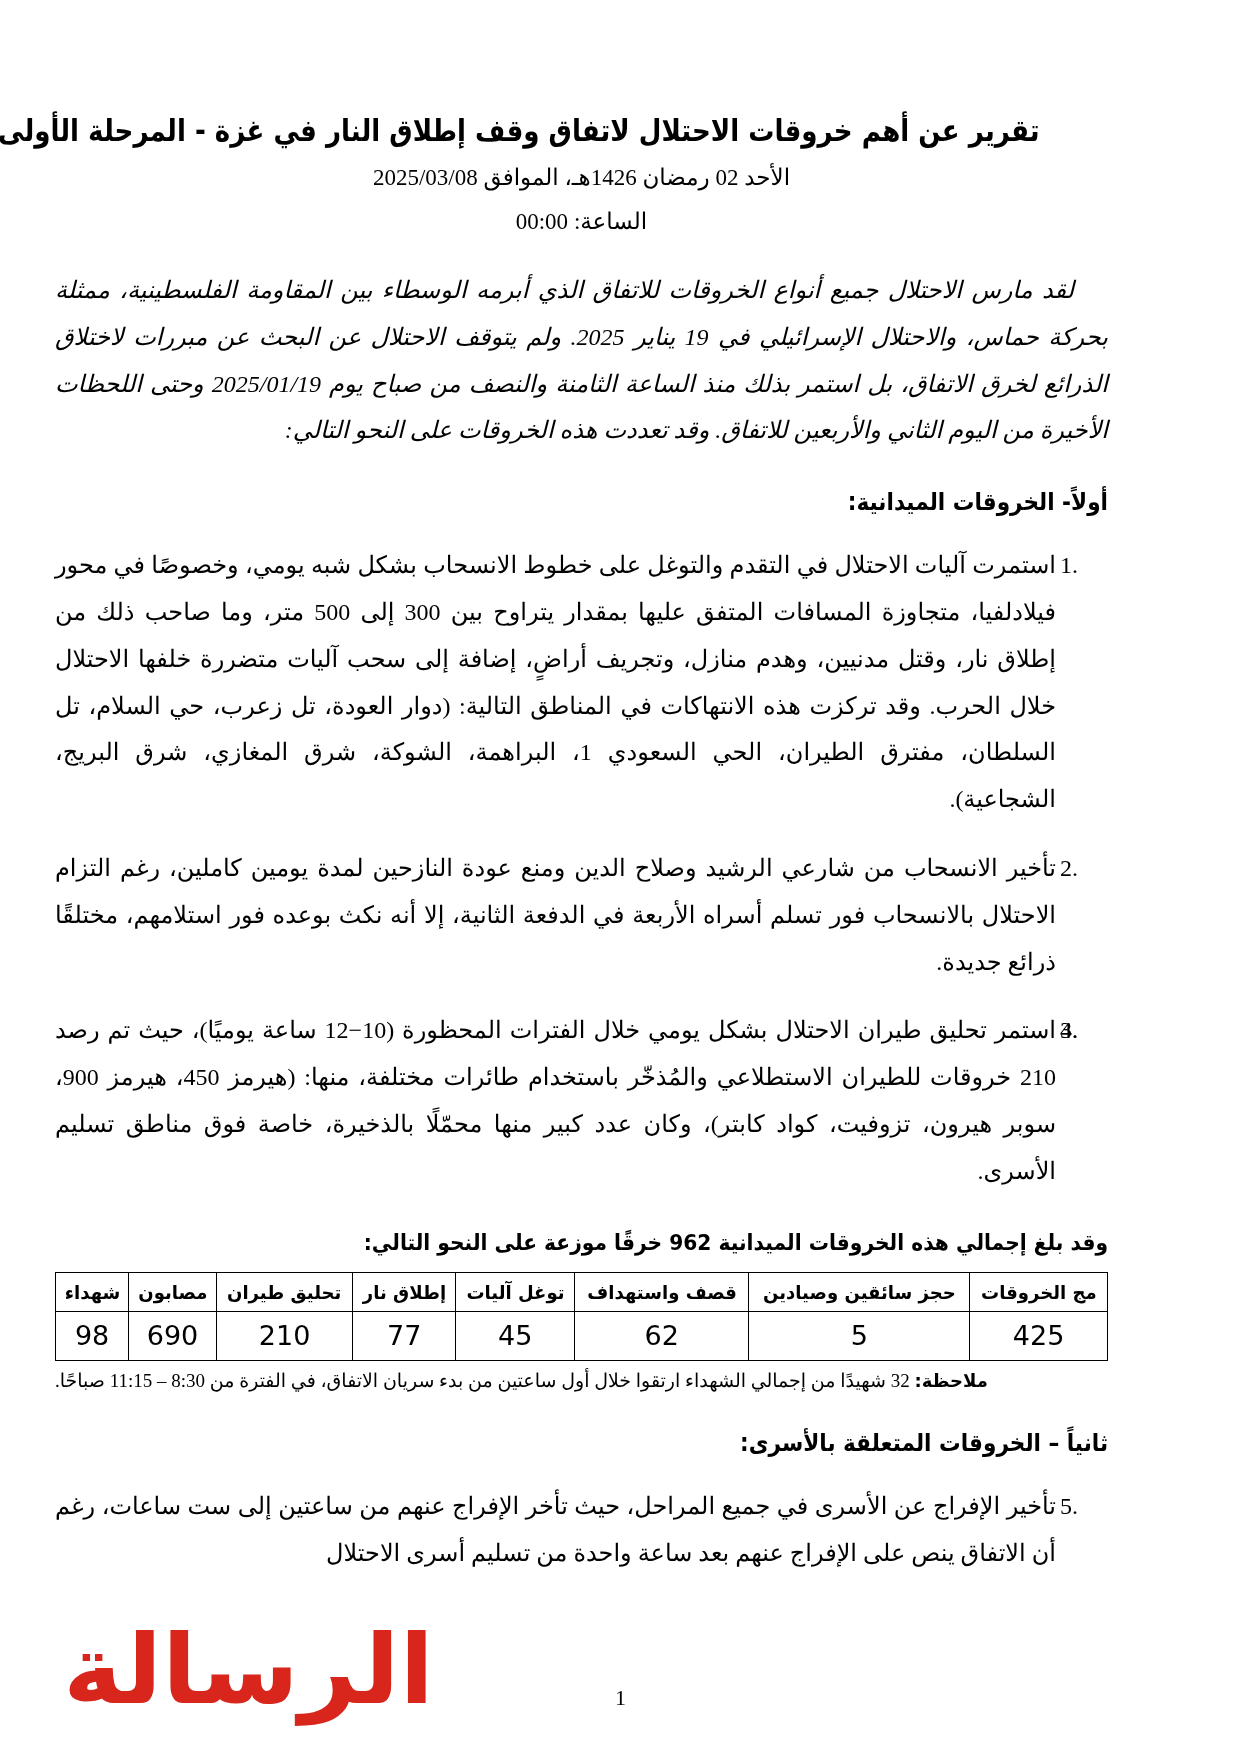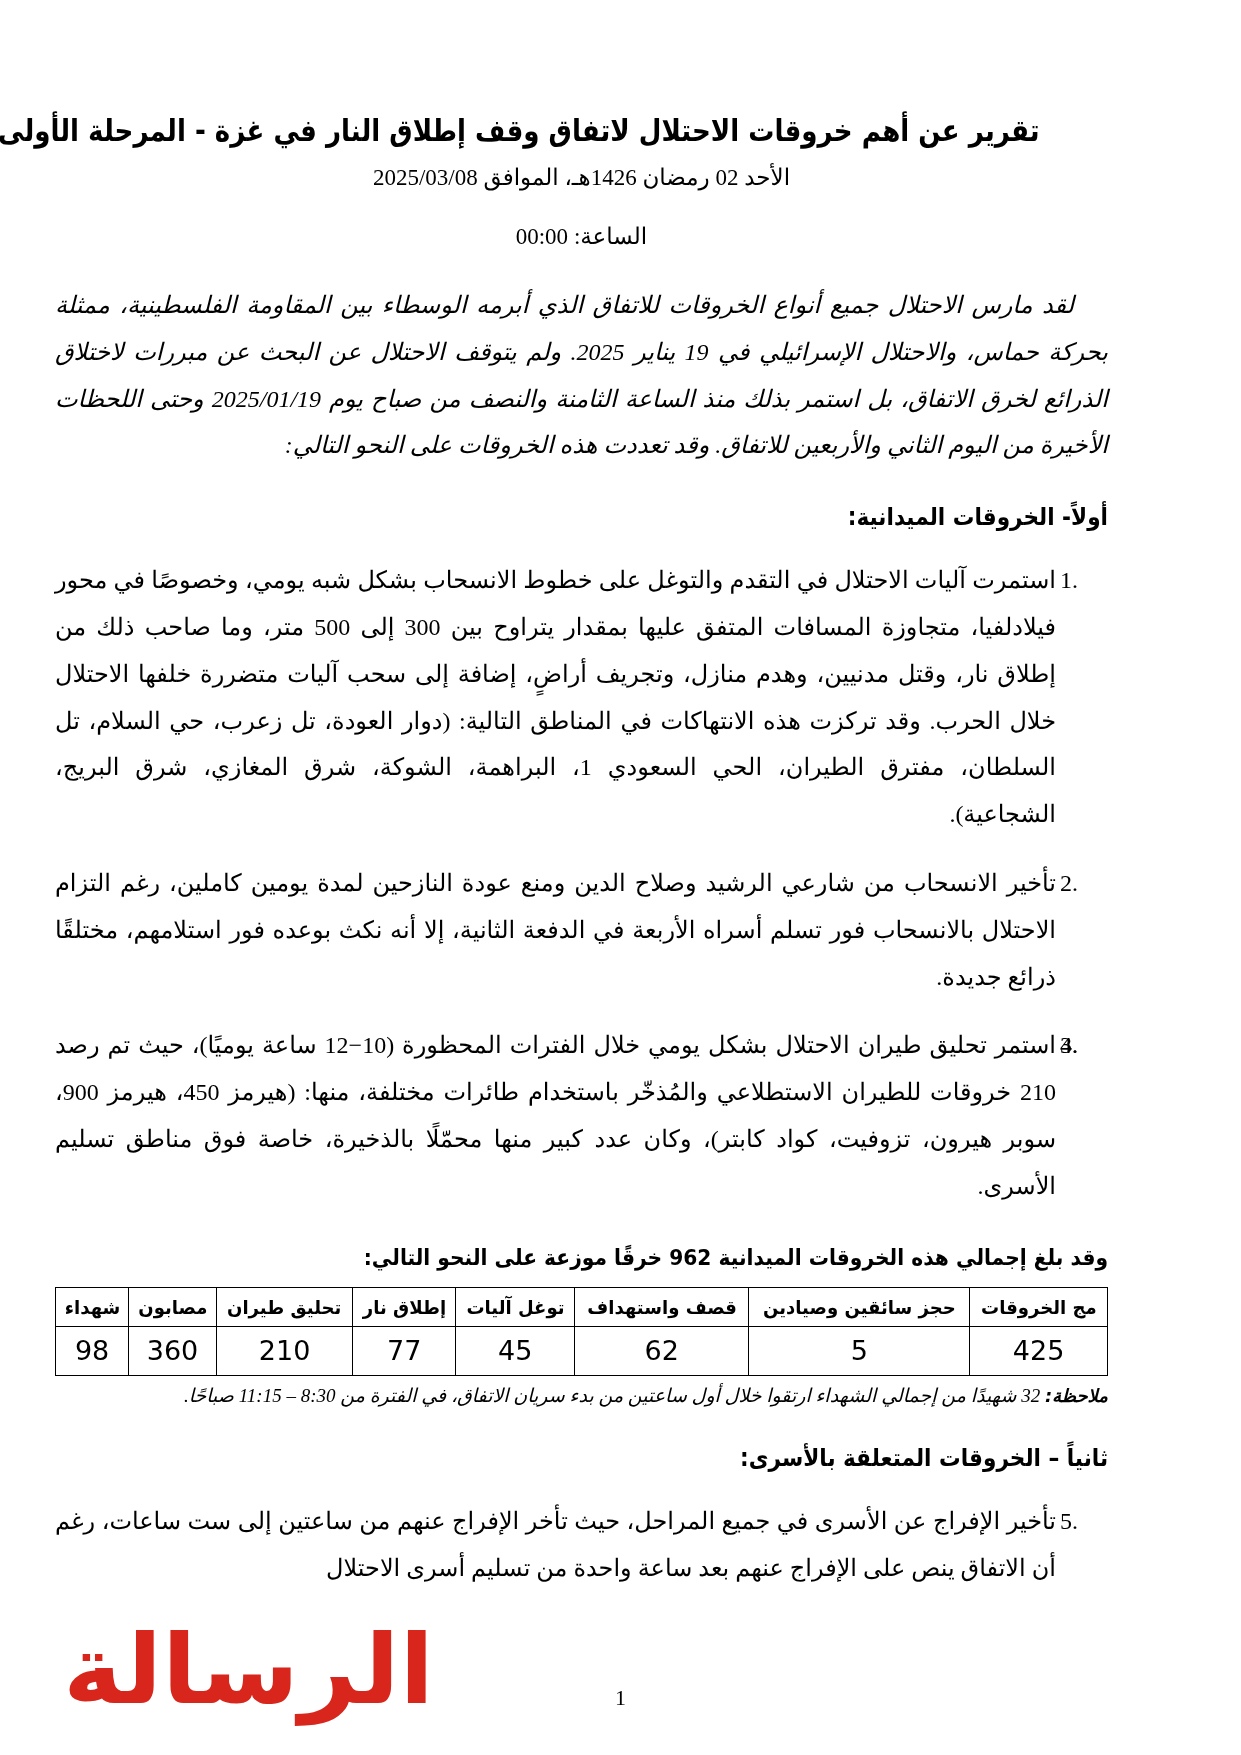--- a/index.html
+++ b/index.html
@@ -44,21 +44,21 @@
     white-space: nowrap;
   }
 
   .meta-line {
     font-size: 23px;
     line-height: 1.6;
     text-align: center;
     margin: 0;
   }
   .meta-line.time {
-    margin-top: 23px;
+    margin-top: 8px;
     margin-bottom: 0;
     font-family: Liberation Serif, serif;
   }
 
   
   p.body {
     font-size: 24px;
     line-height: 1.95;
     text-align: justify;
     text-justify: inter-word;
@@ -140,23 +140,22 @@
   table.stats td {
     font-family: "DejaVu Sans", "Liberation Sans", sans-serif;
     font-weight: normal;
     font-size: 27px;
     height: 44px;
   }
 
   .table-note {
     font-size: 19px;
     line-height: 1.5;
-    text-align: right;
+    text-align: left;
     margin: 6px 0 0 0;
-    font-style: italic;
   }
   .table-note .note-label {
     font-family: "DejaVu Sans", "Liberation Sans", sans-serif;
     font-weight: bold;
     font-size: 18px;
   }
 
   
   .logo-wrap {
     position: absolute;
@@ -241,21 +240,21 @@
         </tr>
       </thead>
       <tbody>
         <tr>
           <td>425</td>
           <td>5</td>
           <td>62</td>
           <td>45</td>
           <td>77</td>
           <td>210</td>
-          <td>360</td>
+          <td>690</td>
           <td>98</td>
         </tr>
       </tbody>
     </table>
 
     <p class="table-note">
       <span class="note-label">ملاحظة:</span><span> 32 شهيدًا من إجمالي الشهداء ارتقوا خلال أول ساعتين من بدء سريان الاتفاق، في الفترة من 8:30 – 11:15 صباحًا.</span>
     </p>
 
     <h2 class="section-heading">ثانياً – الخروقات المتعلقة بالأسرى:</h2>

